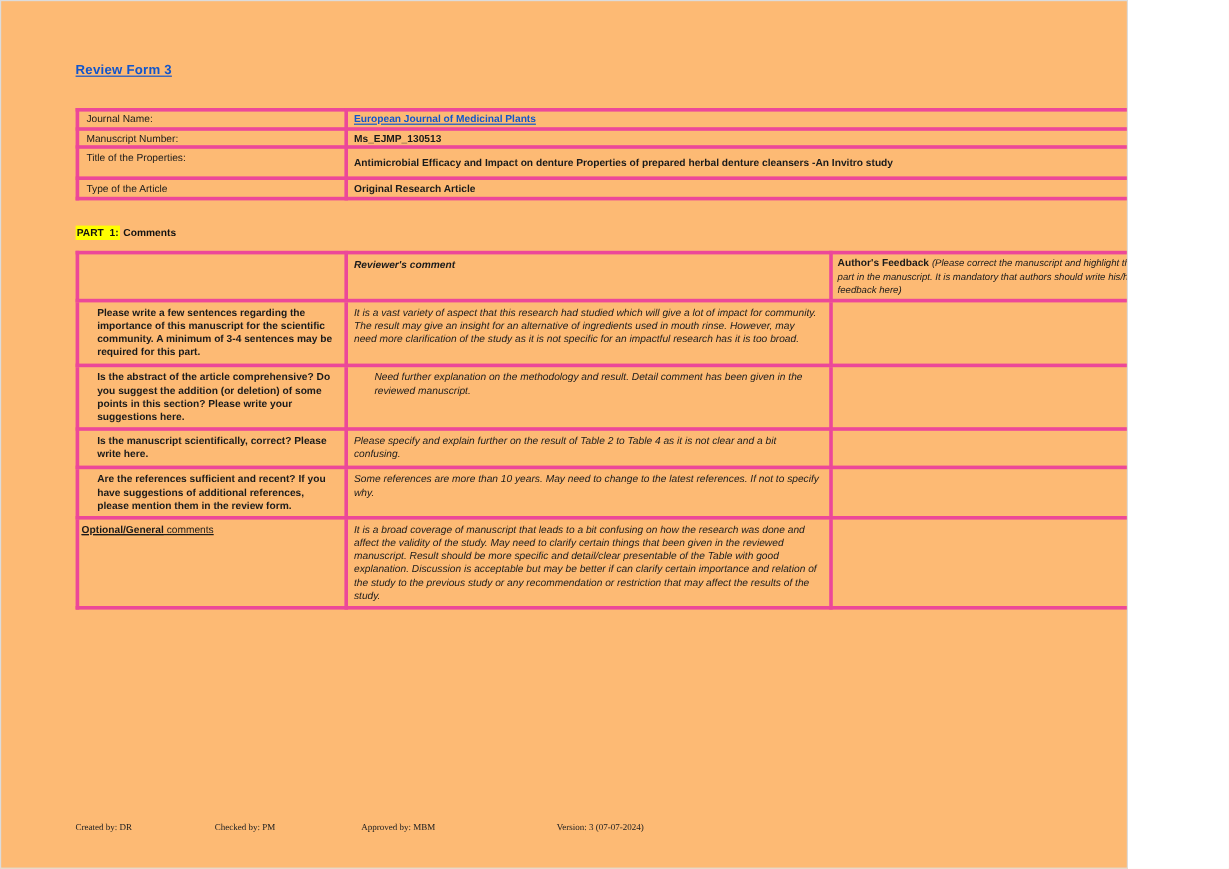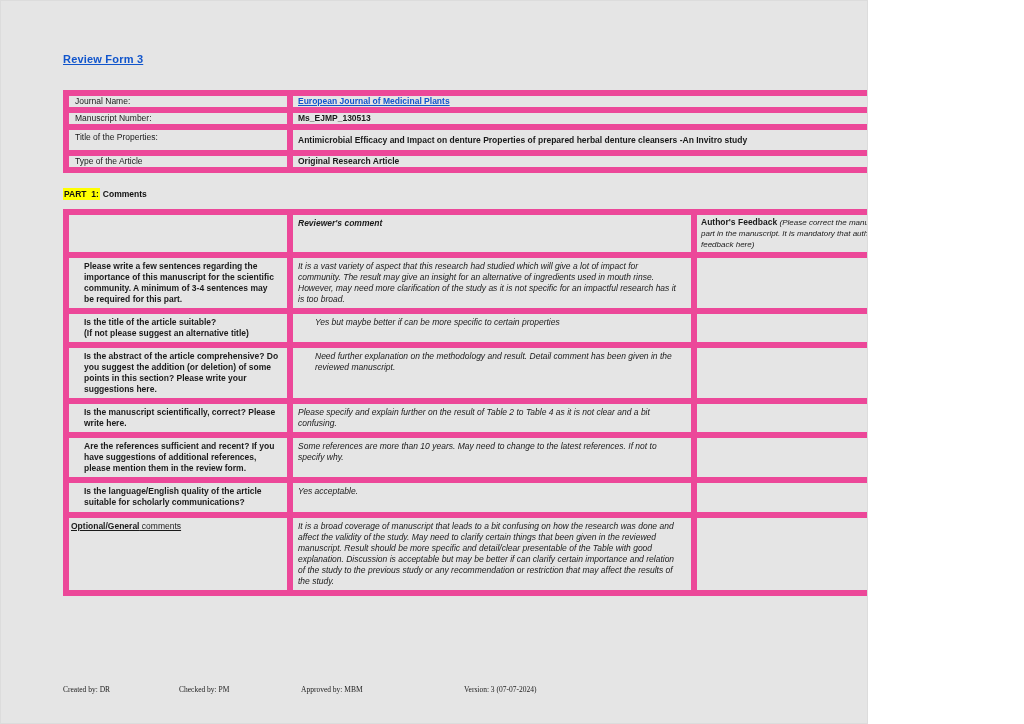--- a/index.html
+++ b/index.html
@@ -1,40 +1,40 @@
 <!DOCTYPE html>
 <html><head>
 <meta charset="utf-8">
 <style>
   * { margin: 0; padding: 0; box-sizing: border-box; }
   html, body { background: #ffffff; }
   body { font-family: "Liberation Sans", "DejaVu Sans", sans-serif; }
 
   .page {
     position: relative;
-    width: 868px;
+    width: 940px;
     height: 724px;
-    background: #e5e5e5;
+    background: #fdba74;
     border: 1px solid #dcdcdc;
     overflow: hidden;
   }
 
   .doc-title {
     position: absolute;
     left: 62px;
     top: 52px;
     font-size: 11px;
     font-weight: bold;
     color: #1155CC;
     text-decoration: underline;
     letter-spacing: 0.2px;
   }
 
   table { border-collapse: collapse; table-layout: fixed; }
-  td { border: 6px solid #ec4899; }
+  td { border: 3px solid #ec4899; }
 
   
   .info-table {
     position: absolute;
     left: 62px;
     top: 89px;
     width: 905px;
   }
   .info-table td {
     font-size: 8.5px;
@@ -166,44 +166,33 @@
         <tr class="h-hdr">
       <td class="qcell"></td>
       <td class="ccell" style="font-weight:bold">Reviewer's comment</td>
       <td class="fcell"><span class="fb-bold">Author's Feedback</span> <span class="fb-ital">(Please correct the manuscript and highlight that part in the manuscript. It is mandatory that authors should write his/her feedback here)</span></td>
     </tr>
     <tr class="h-r1">
       <td class="qcell">Please write a few sentences regarding the importance of this manuscript for the scientific community. A minimum of 3-4 sentences may be required for this part.</td>
       <td class="ccell">It is a vast variety of aspect that this research had studied which will give a lot of impact for community. The result may give an insight for an alternative of ingredients used in mouth rinse. However, may need more clarification of the study as it is not specific for an impactful research has it is too broad.</td>
       <td class="fcell"></td>
     </tr>
-    <tr class="h-r2">
-      <td class="qcell">Is the title of the article suitable?
-(If not please suggest an alternative title)</td>
-      <td class="ccell indented">Yes but maybe better if can be more specific to certain properties</td>
-      <td class="fcell"></td>
-    </tr>
     <tr class="h-r3">
       <td class="qcell">Is the abstract of the article comprehensive? Do you suggest the addition (or deletion) of some points in this section? Please write your suggestions here.</td>
       <td class="ccell indented">Need further explanation on the methodology and result. Detail comment has been given in the reviewed manuscript.</td>
       <td class="fcell"></td>
     </tr>
     <tr class="h-r4">
       <td class="qcell">Is the manuscript scientifically, correct? Please write here.</td>
       <td class="ccell">Please specify and explain further on the result of Table 2 to Table 4 as it is not clear and a bit confusing.</td>
       <td class="fcell"></td>
     </tr>
     <tr class="h-r5">
       <td class="qcell">Are the references sufficient and recent? If you have suggestions of additional references, please mention them in the review form.</td>
       <td class="ccell">Some references are more than 10 years. May need to change to the latest references. If not to specify why.</td>
-      <td class="fcell"></td>
-    </tr>
-    <tr class="h-r6">
-      <td class="qcell">Is the language/English quality of the article suitable for scholarly communications?</td>
-      <td class="ccell">Yes acceptable.</td>
       <td class="fcell"></td>
     </tr>
     <tr class="h-r7">
       <td class="qcell noindent"><span class="u">Optional/General</span><span style="font-weight:normal"> comments</span></td>
       <td class="ccell">It is a broad coverage of manuscript that leads to a bit confusing on how the research was done and affect the validity of the study. May need to clarify certain things that been given in the reviewed manuscript. Result should be more specific and detail/clear presentable of the Table with good explanation. Discussion is acceptable but may be better if can clarify certain importance and relation of the study to the previous study or any recommendation or restriction that may affect the results of the study.</td>
       <td class="fcell"></td>
     </tr>
   </tbody>
     </table>
 

